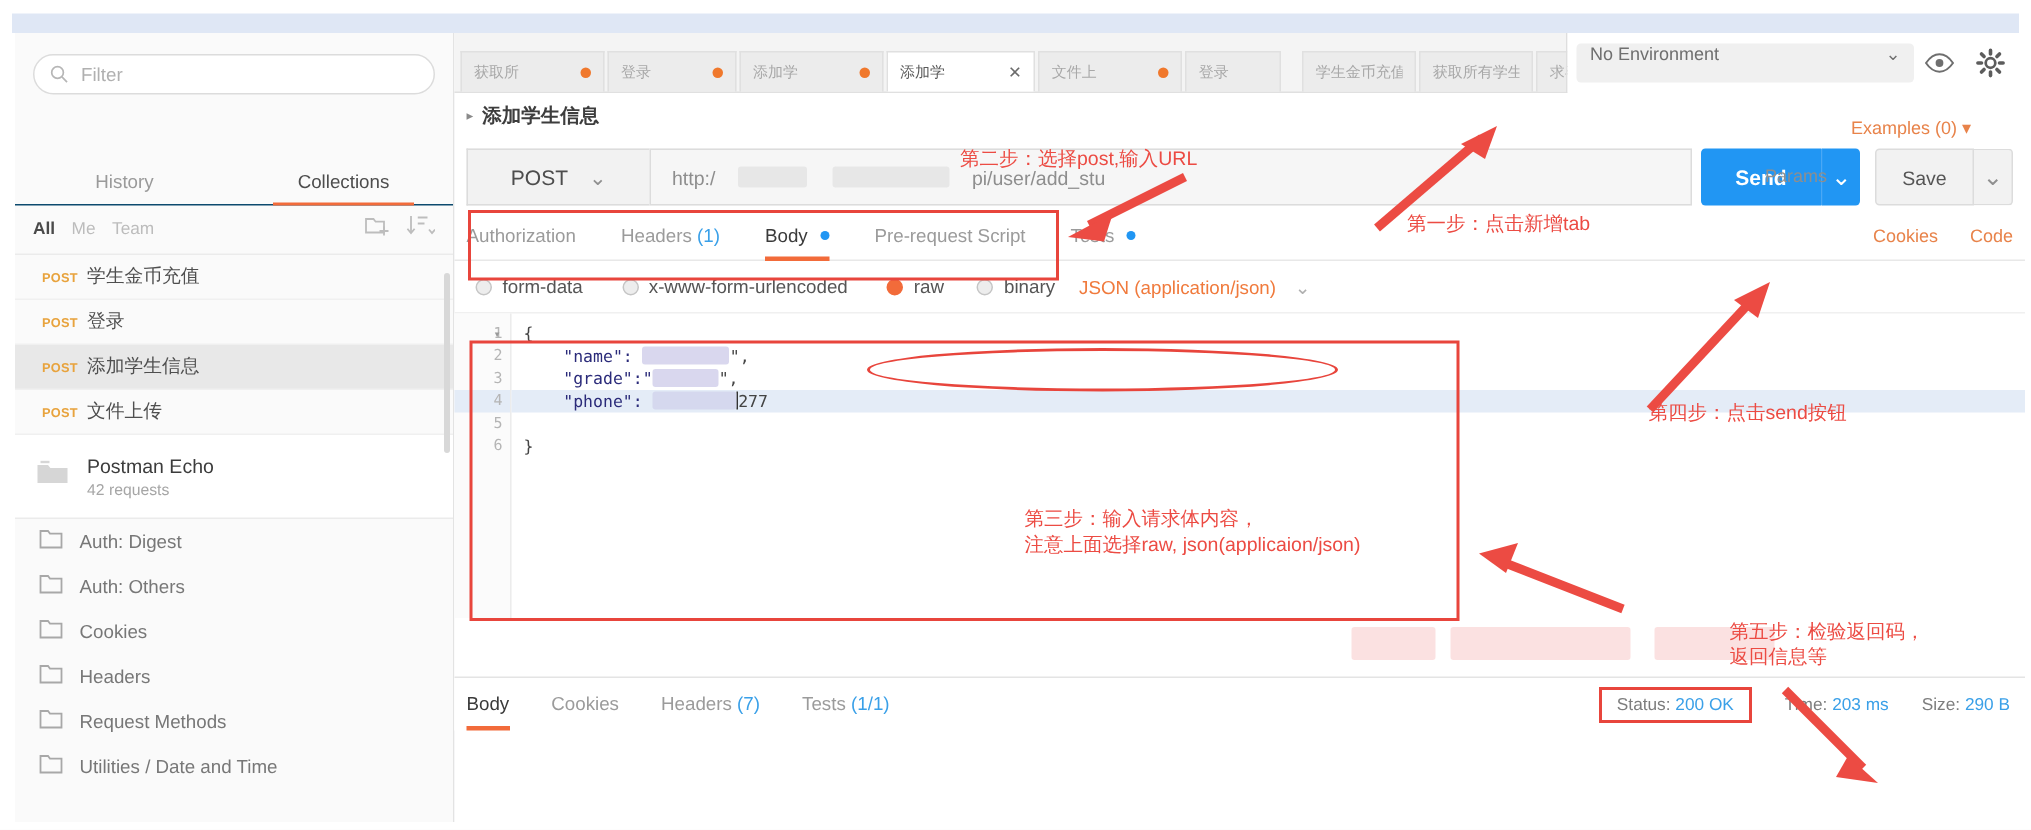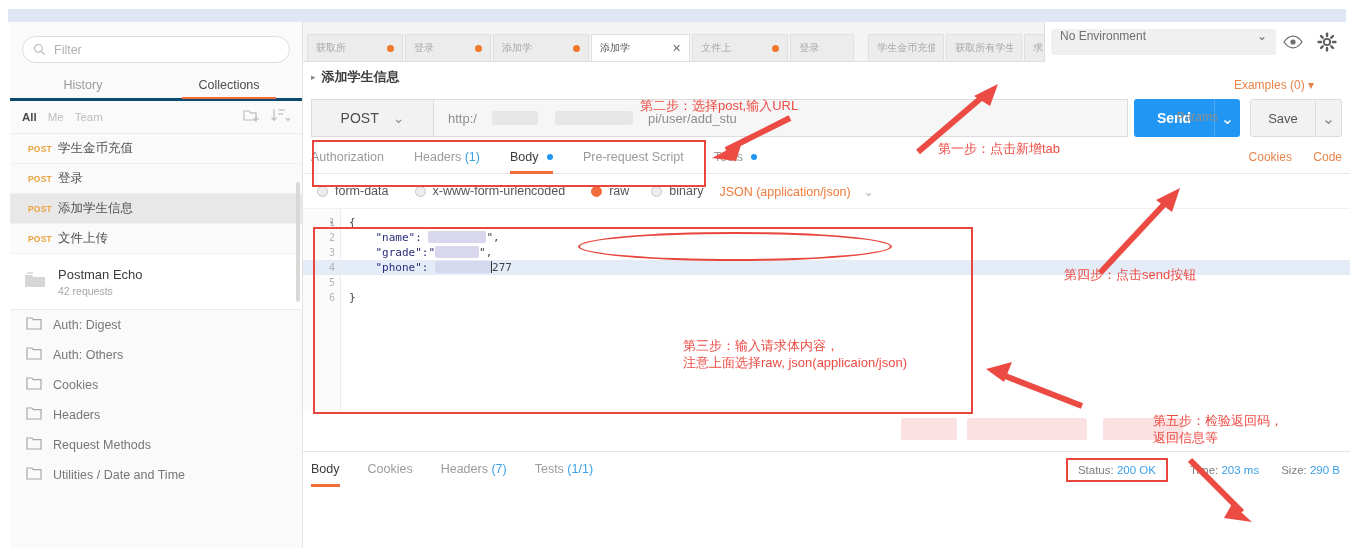--- a/index.html
+++ b/index.html
@@ -49,21 +49,21 @@
     background: #fff; display: flex; align-items: center; padding: 0 10px;
   }
   .filter-box .mag { width: 13px; height: 13px; margin-right: 8px; flex: none; }
   .filter-box input {
     border: 0; outline: 0; font-size: 12.5px; color: #555;
     font-family: "Liberation Sans", sans-serif; width: 100%;
     background: transparent;
   }
   .filter-box input::placeholder { color: #b0b0b0; }
 
-  .side-tabs { display: flex; height: 30px; border-bottom: 3px solid #0c4a6e; }
+  .side-tabs { display: flex; height: 30px; border-bottom: 1px solid #0c4a6e; margin-top: 36px; }
   .side-tab {
     flex: 1; text-align: center; font-size: 12.5px; color: #9a9a9a;
     line-height: 28px; cursor: default; position: relative;
   }
   .side-tab.active { color: #4d4d4d; }
   .side-tab.active::after {
     content: ""; position: absolute; left: 18%; right: 18%; bottom: -1px;
     height: 2px; background: #f26b3a;
   }
 
@@ -702,20 +702,20 @@
   </svg>
 
   <div class="ovl">
 
     <div class="redbox" style="left:312px; top:140px; width:394px; height:47px"></div>
     <div class="redbox" style="left:313px; top:227px; width:660px; height:187px"></div>
     <div class="redellipse" style="left:578px; top:232px; width:314px; height:29px"></div>
 
     <div class="ann" style="left:640px; top:97px">第二步：选择post,输入URL</div>
     <div class="ann" style="left:938px; top:140px">第一步：点击新增tab</div>
-    <div class="ann" style="left:1064px; top:266px">第四步：点击send按钮</div>
+    <div class="ann" style="left:1099px; top:266px">第四步：点击send按钮</div>
     <div class="ann" style="left:683px; top:337px">第三步：输入请求体内容，
 注意上面选择raw, json(applicaion/json)</div>
     <div class="ann" style="left:1153px; top:412px">第五步：检验返回码，
 返回信息等</div>
   </div>
 
 </div>
 
 </body></html>

